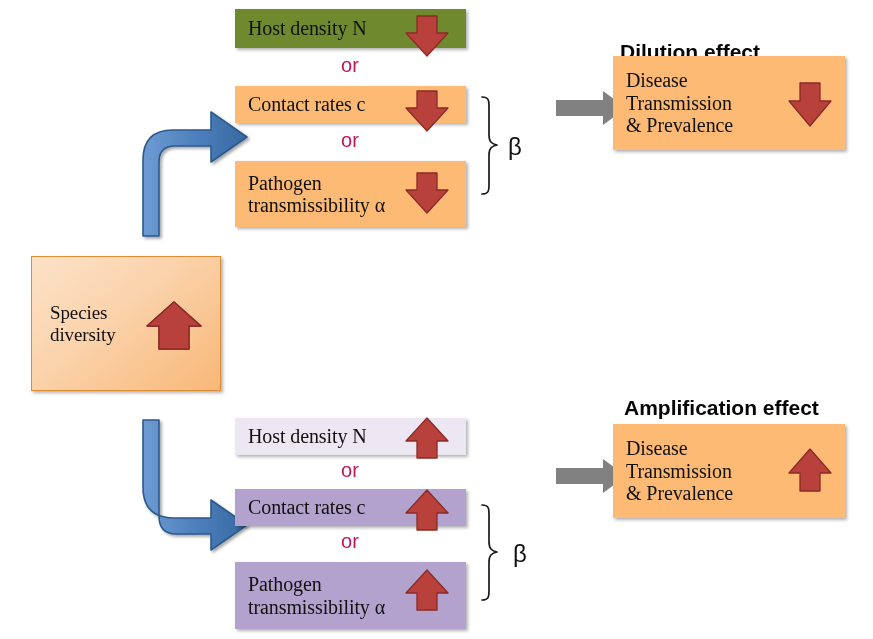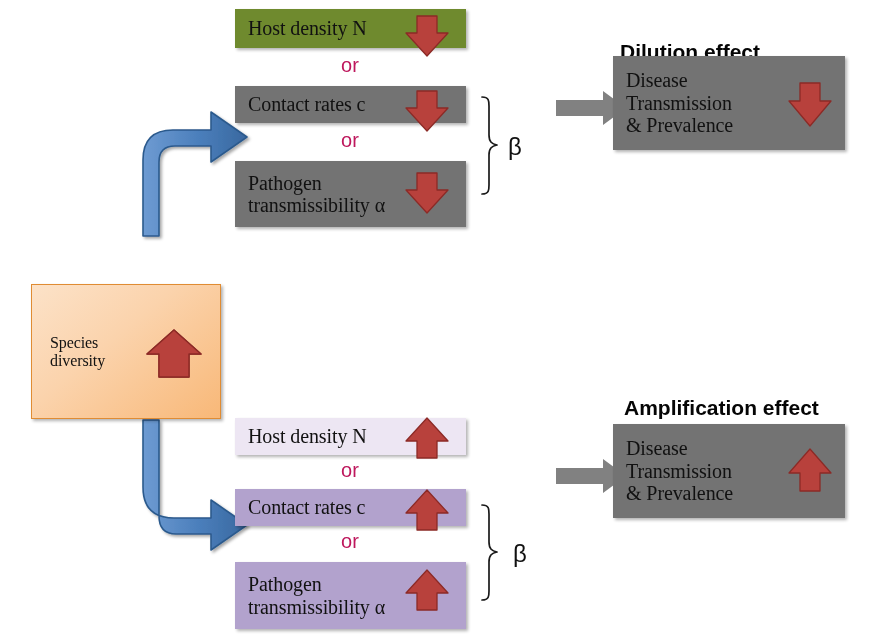--- a/index.html
+++ b/index.html
@@ -33,21 +33,21 @@
     box-shadow: 2px 2px 3px rgba(0,0,0,0.30);
     font-family: Liberation Serif, serif;
   }
   .box .txt { display: block; }
 
   .box-dark-green {
     background: #6F8A2E;
     color: #111111;
   }
   .box-light-green {
-    background: #737373;
+    background: #fdba74;
   }
   .box-pale-purple {
     background: #EDE6F3;
   }
   .box-purple {
     background: #B2A2CD;
   }
   .box-orange {
     background: linear-gradient(140deg, #FCE2C8 0%, #FBD3AC 42%, #F8B878 100%);
     border: 1px solid #E08C33;
@@ -168,21 +168,21 @@
 
     <g>
       <path d="M 556,100 L 603,100 L 603,91 L 626,108 L 603,125 L 603,116 L 556,116 Z" fill="#818181"></path>
     </g>
 
     <g>
       <path d="M 556,468 L 603,468 L 603,459 L 626,476 L 603,493 L 603,484 L 556,484 Z" fill="#818181"></path>
     </g>
   </svg>
 
-  <div class="box box-orange" style="left:31px; top:256px; width:190px; height:135px; padding-left:18px; font-size:16px;margin-top:28px;">
+  <div class="box box-orange" style="left:31px; top:256px; width:190px; height:135px; padding-left:18px; font-size:19px;">
     <span class="txt">Species
 diversity</span>
     <svg class="arrow-ico" style="left:112px; top:42px;" width="60" height="54" viewBox="0 0 60 54">
       <path d="M 30,3 L 57,27 L 45,27 L 45,50 L 15,50 L 15,27 L 3,27 Z" fill="url(#redGrad)" stroke="#8C2A26" stroke-width="1.4" stroke-linejoin="round"></path>
       <path d="M 30,3 L 57,27 L 45,27 L 45,50 L 15,50 L 15,27 L 3,27 Z" fill="#B8413C" stroke="#8C2A26" stroke-width="1.4" stroke-linejoin="round"></path>
     </svg>
   </div>
 
   <div class="section-title" style="left:620px; top:12px;">Dilution effect</div>
 

